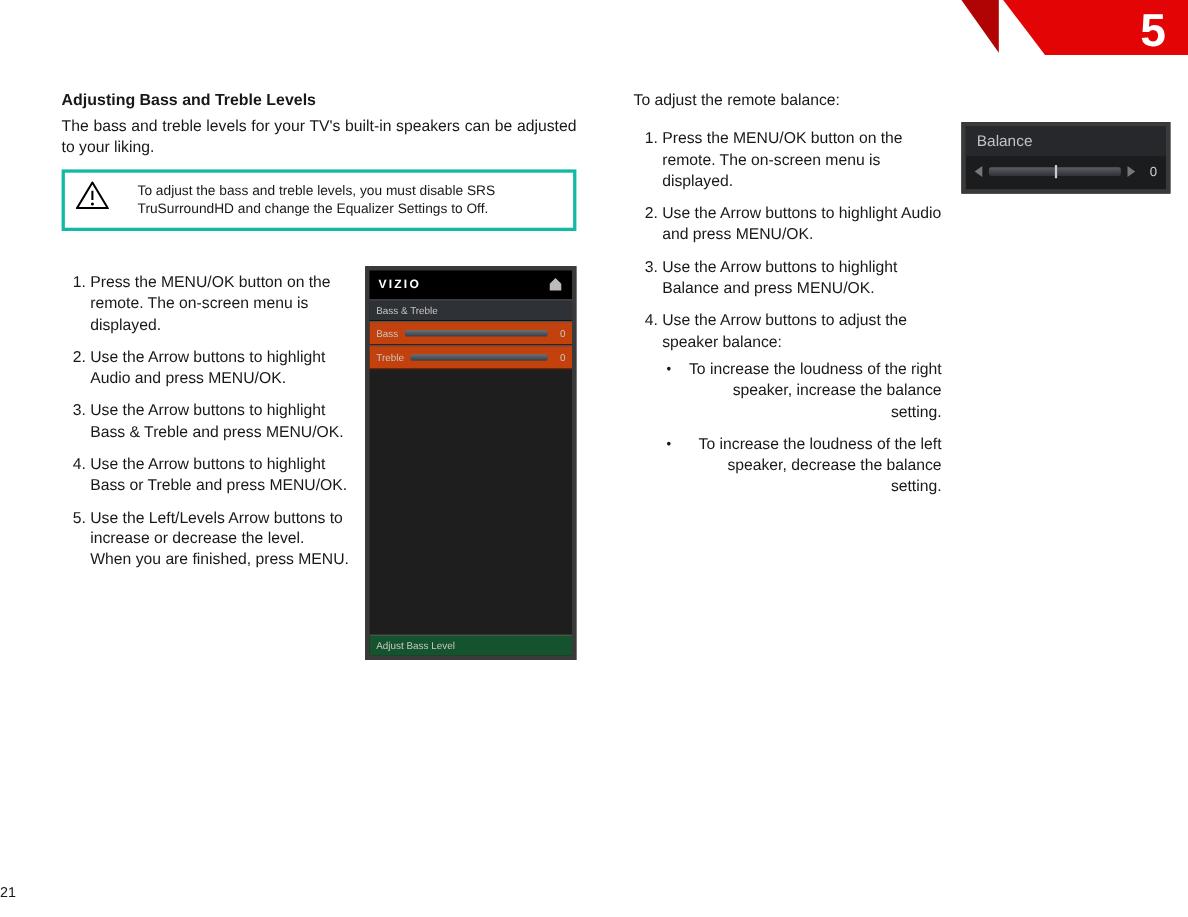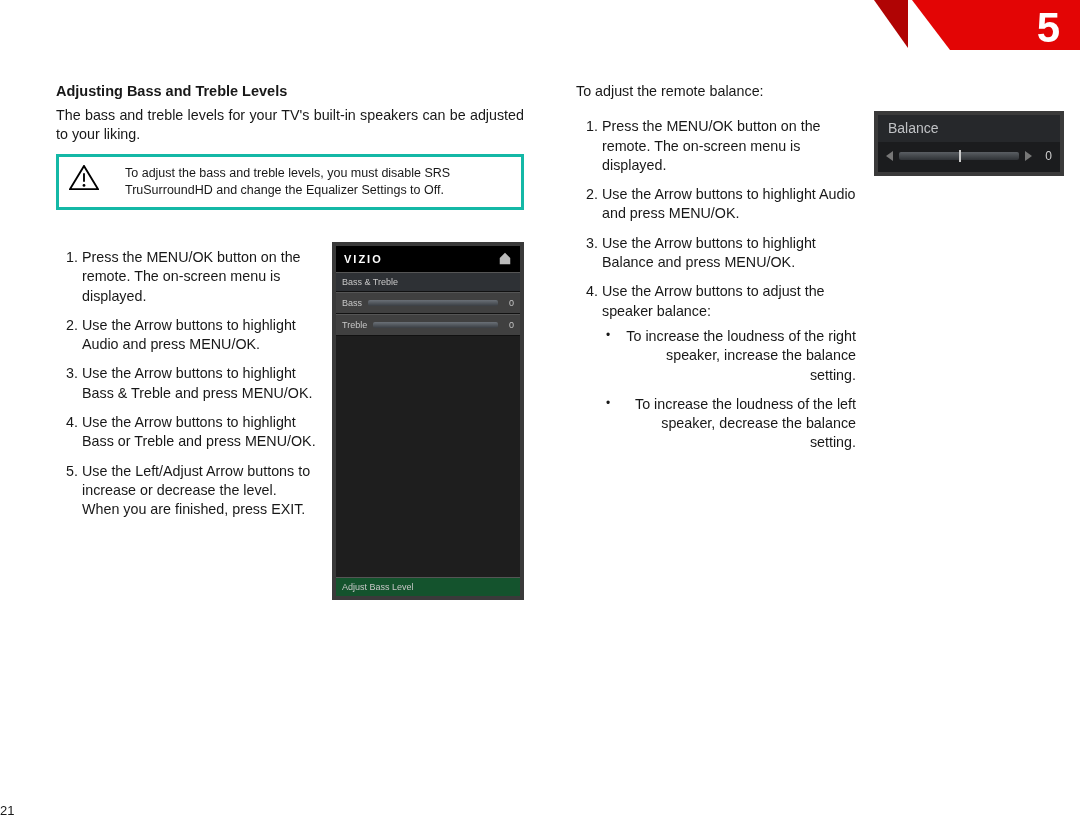--- a/index.html
+++ b/index.html
@@ -24,21 +24,21 @@
   ul{list-style:none;margin:6px 0 0 0;padding-left:18px;text-align:right;}
   ul>li{margin-bottom:10px;position:relative;}
   ul>li::before{content:"•";position:absolute;left:-14px;top:0;font-size:12px;}
   b{font-weight:400;}
   .left-body{display:flex;gap:14px;align-items:flex-start;}
   .left-text{flex:0 0 262px;}
   .scr-bass{flex:0 0 192px;height:358px;background:#1e1e1e;border:4px solid #3a3a3a;box-sizing:border-box;position:relative;color:#c7c7c7;font-size:10px;}
   .scr-bass .hdr{background:#000;color:#fff;height:26px;line-height:26px;padding:0 8px;font-weight:700;letter-spacing:2px;font-size:11px;position:relative;}
   .scr-bass .hdr .home{position:absolute;right:8px;top:5px;width:14px;height:14px;}
   .scr-bass .crumb{background:#2e3135;padding:3px 6px;font-size:9px;border-top:1px solid #555;border-bottom:1px solid #111;}
-  .scr-bass .row{display:flex;align-items:center;background:#404040;border-top:1px solid #555;border-bottom:1px solid #111;padding:2px 6px;font-size:9px;height:16px;}
+  .scr-bass .row{display:flex;align-items:center;background:#c2410c;border-top:1px solid #555;border-bottom:1px solid #111;padding:2px 6px;font-size:9px;height:16px;}
   .scr-bass .row .bar{flex:1;height:6px;background:linear-gradient(#6a7077,#3a3e43);margin:0 6px;border-radius:2px;}
   .scr-bass .row .val{width:10px;text-align:right;}
   .scr-bass .help{position:absolute;left:0;right:0;bottom:0;background:#14532d;font-size:9px;padding:3px 6px;border-top:1px solid #555;}
   .right-body{display:flex;gap:18px;align-items:flex-start;}
   .right-text{flex:0 0 280px;}
   .scr-bal{flex:0 0 190px;background:#1b1c1e;border:4px solid #3a3a3a;box-sizing:border-box;color:#cfcfcf;}
   .scr-bal .title{background:#26282b;color:#c0c2c5;font-size:14px;padding:4px 10px;font-family:Arial,sans-serif;}
   .scr-bal .slider{display:flex;align-items:center;padding:6px 8px 8px;gap:6px;}
   .scr-bal .arrow{width:0;height:0;border-top:5px solid transparent;border-bottom:5px solid transparent;}
   .scr-bal .arrow.l{border-right:7px solid #777;}
@@ -75,21 +75,21 @@
       </div>
 
 
       <div class="left-body">
         <div class="left-text">
           <ol>
             <li><span>Press the </span><b>MENU/OK</b><span> button on the remote. The on-screen menu is displayed.</span></li>
             <li><span>Use the </span><b>Arrow</b><span> buttons to highlight </span><b>Audio</b><span> and press </span><b>MENU/OK</b><span>.</span></li>
             <li><span>Use the </span><b>Arrow</b><span> buttons to highlight </span><b>Bass &amp; Treble</b><span> and press </span><b>MENU/OK</b><span>.</span></li>
             <li><span>Use the Arrow buttons to highlight Bass or Treble and press </span><b>MENU/OK</b><span>.</span></li>
-            <li><span>Use the </span><b>Left/Adjust Arrow</b><span> buttons to increase or decrease the level. When you are finished, press </span><b>EXIT</b><span>.</span></li>
+            <li><span>Use the </span><b>Left/Levels Arrow</b><span> buttons to increase or decrease the level. When you are finished, press </span><b>MENU</b><span>.</span></li>
           </ol>
         </div>
 
         <div class="scr-bass">
           <div class="hdr">
             <span>VIZIO</span>
             <svg class="home" viewBox="0 0 16 16">
                 <path d="M2 8 L8 2 L14 8 L14 15 L2 15 Z" fill="#bbb"></path>
               </svg>
           </div>

